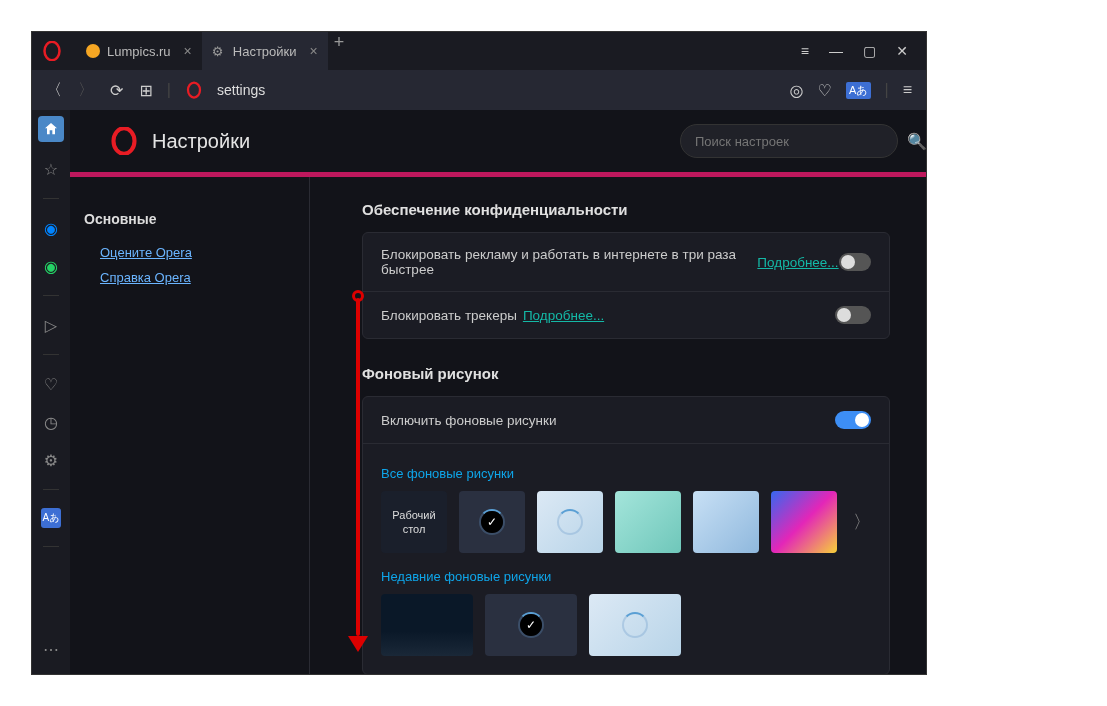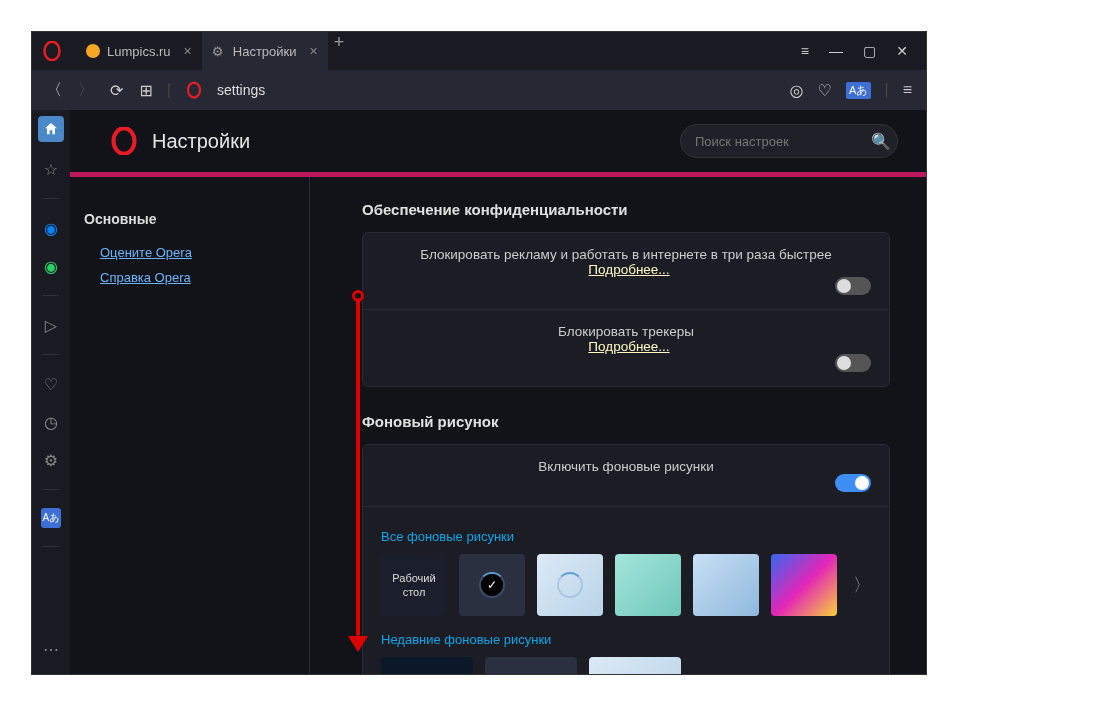--- a/index.html
+++ b/index.html
@@ -23,35 +23,35 @@
 .addr-right { display: flex; gap: 14px; align-items: center; }
 .content { flex: 1; display: flex; overflow: hidden; }
 .rail { width: 38px; background: #1a1b22; display: flex; flex-direction: column; align-items: center; padding-top: 6px; gap: 16px; }
 .rail-item { width: 22px; height: 22px; display:flex; align-items:center; justify-content:center; color:#888; }
 .rail-sep { width: 16px; height: 1px; background: #333; margin: 2px 0; }
 .rail-home { background: #4a88c7; border-radius: 4px; width:26px; height:26px; }
 .page { flex: 1; background: #121319; display:flex; flex-direction:column; overflow:hidden; }
 .page-head { display:flex; align-items:center; padding: 14px 28px 14px 40px; }
 .o-logo { width:28px; height:28px; color:#e81c24; margin-right:14px; }
 .page-title { color:#e4e4e4; font-size:20px; font-weight:500; }
-.search-box { margin-left:auto; background:#202128; border:1px solid #333; border-radius:20px; height:34px; width:218px; display:flex; align-items:center; padding:0 14px; }
+.search-box { margin-left:auto; background:#202128; border:1px solid #333; border-radius:20px; height:34px; width:218px; display:flex; align-items:center; padding:0 14px;gap:36px; }
 .search-box input { background:transparent; border:none; outline:none; color:#aaa; font-size:13px; flex:1; }
 .search-box .mag { color:#888; }
 .page-body { flex:1; display:flex; border-top:5px solid #be185d; overflow:hidden; }
 .settings-nav { width:240px; padding:26px 0 0 14px; border-right:1px solid #2a2b33; }
 .settings-nav .nav-item { color:#ddd; font-size:14px; padding:8px 0 8px 0; font-weight:600; }
 .settings-nav .nav-item.sub { font-weight:500; color:#ccc; }
 .settings-nav .chev { color:#888; font-size:10px; margin-right:6px; }
 .settings-nav .link { display:block; color:#6bb5ff; font-size:13px; text-decoration:underline; margin:10px 0 0 16px; }
 .settings-main { flex:1; padding: 24px 36px 0 52px; color:#ddd; overflow:hidden; position:relative; }
 .section-title { font-size:15px; font-weight:600; margin-bottom:14px; color:#e0e0e0; }
 .card { background:#1b1c24; border:1px solid #2a2b33; border-radius:6px; margin-bottom:26px; }
-.row { display:flex; align-items:center; padding:14px 18px; border-bottom:1px solid #2a2b33; font-size:13.5px; color:#ccc;flex-direction:column; }
+.row { display:flex; align-items:center; padding:14px 18px; border-bottom:1px solid #2a2b33; font-size:13.5px; color:#ccc; }
 .row:last-child { border-bottom:none; }
-.row .learn { color:#fef9c3; text-decoration:underline; margin-left:6px; }
+.row .learn { color:#14b8a6; text-decoration:underline; margin-left:6px; }
 .toggle { margin-left:auto; width:36px; height:18px; background:#555; border-radius:10px; position:relative; }
 .toggle::after { content:""; position:absolute; width:14px; height:14px; background:#ddd; border-radius:50%; top:2px; left:2px; }
 .toggle.on { background:#3d8ef5; }
 .toggle.on::after { left:auto; right:2px; background:#fff; }
 .inner { padding:14px 18px 18px; }
 .sub-label { font-size:13px; color:#0ea5e9; margin:8px 0 10px; }
 .wallpapers { display:flex; gap:12px; align-items:center; }
 .wp { width:92px; height:62px; border-radius:4px; background:#2a3040; position:relative; display:flex; align-items:center; justify-content:center; font-size:11px; color:#ddd; text-align:center; overflow:hidden; }
 .wp.desktop { background:#1a1f2b; line-height:1.3; }
 .wp.sel::after { content:"✓"; position:absolute; width:22px; height:22px; background:#000; color:#fff; border-radius:50%; display:flex; align-items:center; justify-content:center; font-size:12px; }

